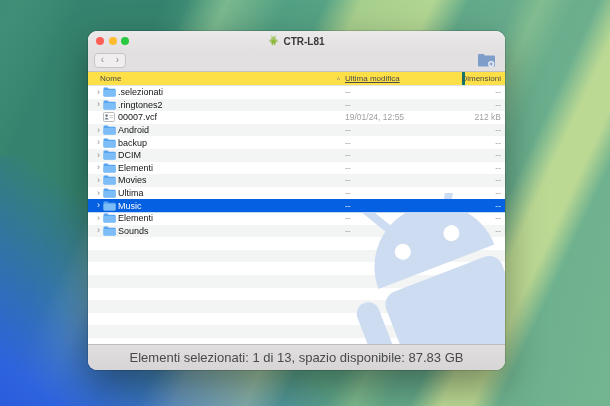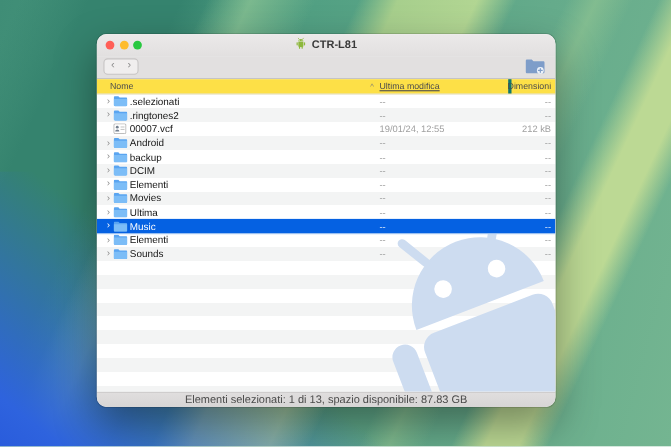--- a/index.html
+++ b/index.html
@@ -51,22 +51,22 @@
   .chev { width:9px; text-align:center; color:#8a8a8a; font-size:9px; line-height:1; flex:0 0 auto; transform:translateY(-0.5px); }
   .rowicon { width:15px; flex:0 0 auto; display:flex; align-items:center; }
   .cell-mod { width:117px; flex:0 0 auto; color:#a0a0a0; font-size:8.5px; }
   .cell-size { width:43px; flex:0 0 auto; text-align:right; padding-right:4px; color:#a0a0a0; font-size:8.5px; }
   .row.selected { background:var(--sel,#0561e2); color:#fff; box-shadow:0 1px 0 #bed7f6; }
   .row.selected .cell-mod, .row.selected .cell-size { color:rgba(255,255,255,.85); }
   .row.selected .chev { color:#fff; }
 
   .watermark { position:absolute; right:-28px; bottom:-18px; z-index:1; }
 
-  .statusbar { height:14px; background:linear-gradient(#e0dede,#d7d5d5); border-top:1px solid #bfbdbd;
-               display:flex; align-items:center; justify-content:center; font-size:10px; color:#4a4a4a; flex:0 0 auto; }
+  .statusbar { height:26px; background:linear-gradient(#e0dede,#d7d5d5); border-top:1px solid #bfbdbd;
+               display:flex; align-items:center; justify-content:center; font-size:13px; color:#4a4a4a; flex:0 0 auto; }
 </style>
 </head>
 <body>
 
 <div class="desktop">
   <div class="stripe stripe-c"></div>
   <div class="stripe stripe-d"></div>
   <div class="stripe stripe-a"></div>
   <div class="stripe stripe-e"></div>
   <div class="stripe stripe-b"></div>

